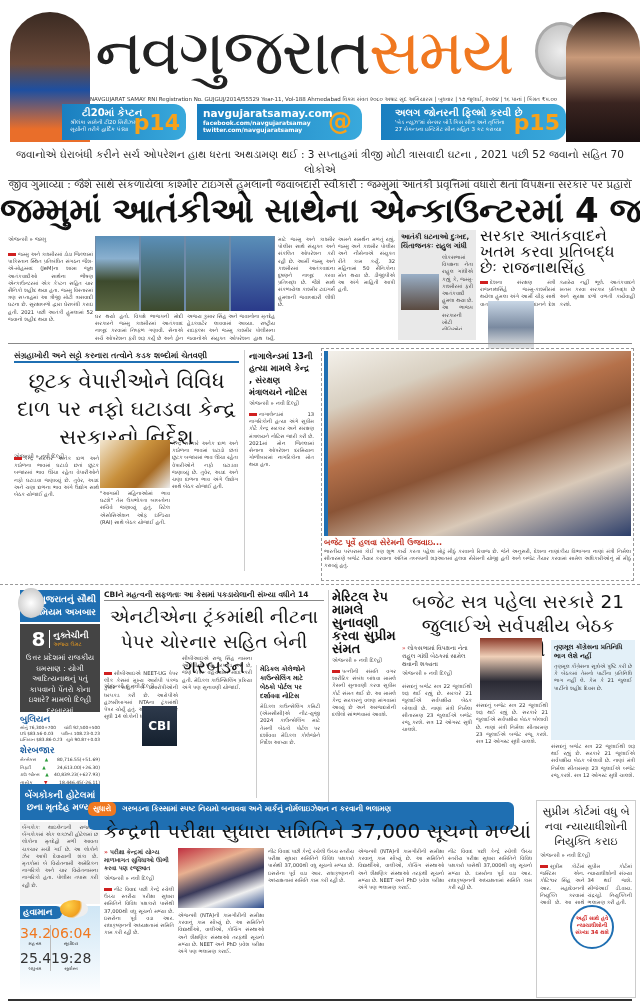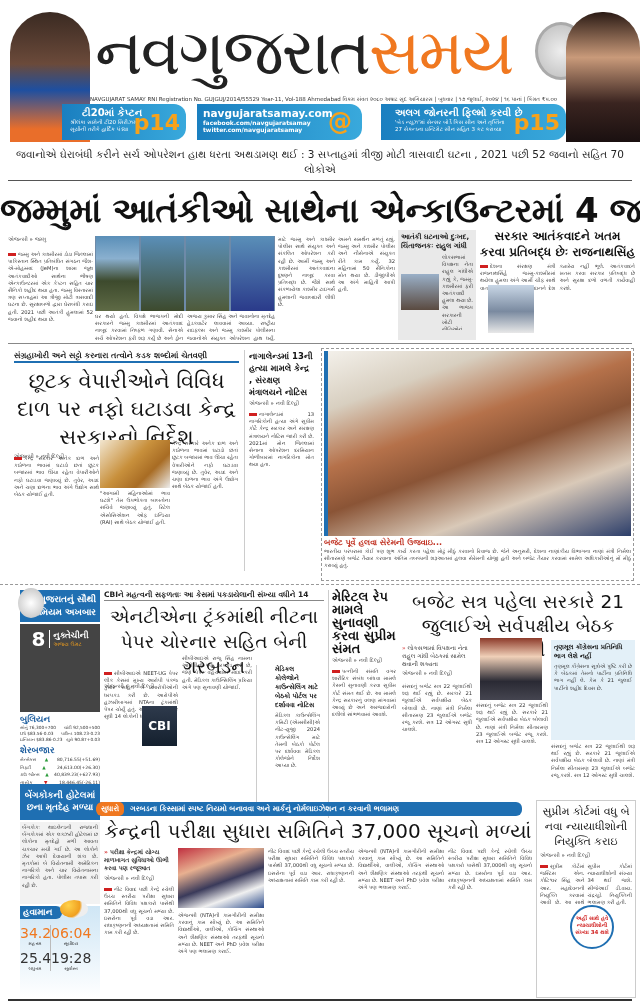--- a/index.html
+++ b/index.html
@@ -64,20 +64,21 @@
   <div class="promo-at">@</div>
 </div>
 <div class="abs promo" style="left:381px;width:185px;border-radius:0 12px 12px 0">
   <div class="big" style="padding-left:14px">અલગ જોનરની ફિલ્મો કરવી છે</div>
   <div class="small" style="padding-left:14px;width:130px">'બેડ ન્યૂઝ'માં સેન્સર બોર્ડે કિસ સીન અને તૃપ્તિના 27 સેકન્ડના ઇન્ટિમેટ સીન સહિત 3 કટ કરાવ્યા</div>
   <div class="pg">p15</div>
 </div>
 
 <div class="abs kicker">
   <div>જવાનોએ ઘેરાબંધી કરીને સર્ચ ઓપરેશન હાથ ધરતા અથડામણ થઈ : 3 સપ્તાહમાં ત્રીજી મોટી ત્રાસવાદી ઘટના , 2021 પછી 52 જવાનો સહિત 70 લોકોએ</div>
+  <div>જીવ ગુમાવ્યા : જૈશે સાથે સંકળાયેલા કાશ્મીર ટાઇગર્સે હુમલાની જવાબદારી સ્વીકારી : જમ્મુમાં આતંકી પ્રવૃત્તિમાં વધારો થતાં વિપક્ષના સરકાર પર પ્રહારો</div>
 </div>
 <div class="abs rule" style="left:8px;top:180px;width:624px"></div>
 
 <div class="abs headline-main">જમ્મુમાં આતંકીઓ સાથેના એન્કાઉન્ટરમાં 4 જવાન શહીદ</div>
 
 <div class="abs" style="left:8px;top:236px;width:85px">
   <div class="byline">એજન્સી » જમ્મુ</div>
   <div class="col" style="margin-top:8px;height:85px"><span class="redbar"></span><span>જમ્મુ અને કાશ્મીરમાં ડોડા જિલ્લામાં પાકિસ્તાન સ્થિત પ્રતિબંધિત સંગઠન જૈશ-એ-મોહમ્મદ (JeM)ના શાખા જૂથ આતંકવાદીઓ સાથેના ભીષણ એન્કાઉન્ટરમાં એક કેપ્ટન સહિત ચાર સૈનિકો શહીદ થયા હતા. જમ્મુ વિસ્તારમાં ત્રણ સપ્તાહમાં આ ત્રીજી મોટી ત્રાસવાદી ઘટના છે. સુરક્ષાબળો દ્વારા ઘેરાબંધી કરાઇ હતી. 2021 પછી આતંકી હુમલામાં 52 જવાનો શહીદ થયા છે.</span></div>
 </div>
 <div class="abs photo" style="left:95px;top:236px;width:180px;height:75px;background:#6e8aa8">
@@ -93,21 +94,21 @@
 
 <div class="abs greybox" style="left:398px;top:230px;width:78px;height:110px;padding:3px">
   <div class="sidehead" style="font-size:7px;line-height:9px">આતંકી ઘટનાઓ દુઃખદ, ચિંતાજનકઃ રાહુલ ગાંધી</div>
   <div style="position:relative;margin-top:3px">
     <div style="float:left;width:38px;height:36px;margin:20px 3px 2px 0;background:linear-gradient(180deg,#9ab0c8,#5a4a40)"></div>
     <div class="col" style="height:76px">લોકસભામાં વિપક્ષના નેતા રાહુલ ગાંધીએ કહ્યું કે, જમ્મુ-કાશ્મીરમાં ફરી આતંકવાદી હુમલા થયા છે. આ ભાજપ સરકારની ખોટી નીતિઓનું પરિણામ છે. દેશ સરકાર પાસે કડક કાર્યવાહીની અપેક્ષા રાખે છે.</div>
   </div>
 </div>
 
 <div class="abs" style="left:480px;top:228px;width:155px">
-  <div class="sidehead" style="font-size:12px;line-height:16px;text-align:center;font-weight:bold">સરકાર આતંકવાદને ખતમ કરવા પ્રતિબદ્ધ છેઃ રાજનાથસિંહ</div>
+  <div class="sidehead" style="font-size:16px;line-height:16px;font-weight:normal">સરકાર આતંકવાદને ખતમ કરવા પ્રતિબદ્ધ છેઃ રાજનાથસિંહ</div>
   <div style="position:relative;margin-top:3px">
     <div style="position:absolute;left:8px;top:22px;width:46px;height:48px;background:linear-gradient(180deg,#c9d7e6,#7a8aa0 55%,#e8e8e8)"></div>
     <div class="col" style="height:72px;column-count:2;column-gap:4px"><span class="redbar"></span><span>દેશના સંરક્ષણ મંત્રી રાજનાથસિંહે જમ્મુ-કાશ્મીરમાં થયેલા હુમલા અંગે આર્મી ચીફ સાથે વાત કરી. સૈનિકોના બલિદાનને દેશ ક્યારેય નહીં ભૂલે. આતંકવાદને ખતમ કરવા સરકાર પ્રતિબદ્ધ છે અને સુરક્ષા દળો વળતી કાર્યવાહી કરશે.</span></div>
   </div>
 </div>
 
 <div class="abs rule" style="left:8px;top:343px;width:624px;background:#888"></div>
 
 <div class="abs" style="left:14px;top:350px;width:225px">
   <div class="section-h" style="font-size:8px;line-height:11px;border-bottom:2px solid #1f6fb2;text-decoration:none">સંગ્રહાખોરી અને સટ્ટો કરનારા તત્વોને કડક શબ્દોમાં ચેતવણી</div>
@@ -139,20 +140,21 @@
 </div>
 <div class="abs" style="left:18px;top:588px;width:26px;height:30px;border-radius:50%;background:radial-gradient(circle,#fff,#bbb)"></div>
 <div class="abs darkbox" style="left:20px;top:624px;width:80px;height:88px;padding:3px">
   <div style="display:flex;align-items:center;gap:4px;justify-content:center">
     <div style="font-size:20px;font-weight:bold">8</div>
     <div style="border-left:1px solid #fff;padding-left:3px;text-align:left">
       <div style="font-size:8.5px;font-weight:bold">નુક્તેચીની</div>
       <div style="font-size:5.5px;color:#f7a21b">અજય ઉમટ</div>
     </div>
   </div>
+  <div style="font-size:7.5px;line-height:10.5px;margin-top:2px">ઉત્તર પ્રદેશમાં રાજકીય ઘમસાણ : યોગી આદિત્યનાથનું પતું કાપવાનો પેંતરો કોના ઇશારે? મામલો દિલ્હી દરબારમાં</div>
 </div>
 
 <div class="abs" style="left:20px;top:714px;width:80px">
   <div style="font-size:9px;font-weight:bold;color:#1f5f9f">બુલિયન</div>
   <div style="font-size:4.3px;line-height:6px;color:#333">
     <div style="display:flex;justify-content:space-between">
         <span>સોનું 76,300+700</span>
         <span>ચાંદી 92,500+500</span>
       </div>
     <div style="display:flex;justify-content:space-between">
@@ -214,21 +216,21 @@
 
 <div class="abs" style="left:104px;top:590px;width:220px">
   <div class="section-h" style="font-size:7.5px;line-height:10px;text-decoration:none;border-bottom:1px solid #888">CBIને મહત્વની સફળતાઃ આ કેસમાં પકડાયેલાની સંખ્યા વધીને 14</div>
   <div style="font-size:18.5px;line-height:25px;text-align:center;margin-top:3px">એનટીએના ટ્રંકમાંથી નીટના પેપર ચોરનાર સહિત બેની ગરબડન</div>
   <div class="byline" style="margin-top:4px">એજન્સી » નવી દિલ્હી</div>
 </div>
 <div class="abs col" style="left:104px;top:670px;width:74px;height:128px"><span class="redbar"></span><span>સીબીઆઇએ NEET-UG પેપર લીક કેસમાં મુખ્ય આરોપી પંકજ કુમાર સહિત બે આરોપીઓની ધરપકડ કરી છે. આરોપીએ હઝારીબાગમાં NTAના ટ્રંકમાંથી પેપર ચોર્યું હતું. આ કેસમાં અત્યાર સુધી 14 લોકોની ધરપકડ થઈ છે.</span></div>
 <div class="abs cbi" style="left:142px;top:706px;width:35px;height:40px;font-size:12px;line-height:40px">CBI</div>
 <div class="abs col" style="left:182px;top:655px;width:70px;height:143px">સીબીઆઇએ રાજુ સિંહ નામના આરોપીની પણ ધરપકડ કરી છે, જેણે પેપર વહેંચવામાં મદદ કરી હતી. મેડિકલ કાઉન્સિલિંગ પ્રક્રિયા અંગે પણ સુનાવણી યોજાઈ.</div>
 
-<div class="abs" style="left:256px;top:665px;width:64px;border-left:1px solid #ccc;padding-left:18px">
+<div class="abs" style="left:256px;top:665px;width:64px;border-left:1px solid #ccc;padding-left:3px">
   <div class="sidehead" style="font-size:6.5px;line-height:9px">મેડિકલ કોલેજોને કાઉન્સેલિંગ માટે બેઠકો પોર્ટલ પર દર્શાવવા નોટિસ</div>
   <div class="col" style="margin-top:2px;height:95px">મેડિકલ કાઉન્સેલિંગ કમિટી (એમસીસી)એ નીટ-યુજી 2024 કાઉન્સેલિંગ માટે તેમની બેઠકો પોર્ટલ પર દર્શાવવા મેડિકલ કોલેજોને નિર્દેશ આપ્યા છે.</div>
 </div>
 
 <div class="abs" style="left:328px;top:590px;width:68px;border-left:1px solid #ccc;padding-left:3px">
   <div style="font-size:13px;line-height:13px;font-weight:bold">મેરિટલ રેપ મામલે સુનાવણી કરવા સુપ્રીમ સંમત</div>
   <div class="byline" style="margin-top:2px">એજન્સી » નવી દિલ્હી</div>
   <div class="col" style="margin-top:4px;height:150px"><span class="redbar"></span><span>પત્નીની સંમતિ વગર શારીરિક સંબંધ બાંધવા મામલે કેસની સુનાવણી કરવા સુપ્રીમ કોર્ટ સંમત થઈ છે. આ મામલે કેન્દ્ર સરકારનું વલણ માંગવામાં આવ્યું છે અને અરજદારોની દલીલો સાંભળવામાં આવશે.</span></div>
 </div>
 
@@ -241,24 +243,24 @@
   <div class="col" style="margin-top:6px;height:112px">સંસદનું બજેટ સત્ર 22 જુલાઈથી શરૂ થઈ રહ્યું છે. સરકારે 21 જુલાઈએ સર્વપક્ષીય બેઠક બોલાવી છે. નાણાં મંત્રી નિર્મલા સીતારમણ 23 જુલાઈએ બજેટ રજૂ કરશે. સત્ર 12 ઓગસ્ટ સુધી ચાલશે.</div>
 </div>
 <div class="abs" style="left:480px;top:638px;width:62px;height:62px;background:linear-gradient(180deg,#8c3a2a 0%,#f0d0b8 30%,#2a2a34 70%,#454550)"></div>
 <div class="abs col" style="left:476px;top:702px;width:72px;height:96px">સંસદનું બજેટ સત્ર 22 જુલાઈથી શરૂ થઈ રહ્યું છે. સરકારે 21 જુલાઈએ સર્વપક્ષીય બેઠક બોલાવી છે. નાણાં મંત્રી નિર્મલા સીતારમણ 23 જુલાઈએ બજેટ રજૂ કરશે. સત્ર 12 ઓગસ્ટ સુધી ચાલશે.</div>
 <div class="abs" style="left:551px;top:640px;width:84px;height:100px;background:#e3f0f8;padding:3px">
   <div class="sidehead" style="font-size:6.5px;line-height:9px">તૃણમૂલ કૉંગ્રેસના પ્રતિનિધિ ભાગ લેશે નહીં</div>
   <div class="col" style="margin-top:2px;height:68px">તૃણમૂલ કોંગ્રેસના સૂત્રોએ પુષ્ટિ કરી છે કે બેઠકમાં તેમનો પાર્ટીના પ્રતિનિધિ ભાગ નહીં લે. કેમ કે 21 જુલાઈ પાર્ટીનો શહીદ દિવસ છે.</div>
 </div>
 <div class="abs col" style="left:551px;top:743px;width:84px;height:55px">સંસદનું બજેટ સત્ર 22 જુલાઈથી શરૂ થઈ રહ્યું છે. સરકારે 21 જુલાઈએ સર્વપક્ષીય બેઠક બોલાવી છે. નાણાં મંત્રી નિર્મલા સીતારમણ 23 જુલાઈએ બજેટ રજૂ કરશે. સત્ર 12 ઓગસ્ટ સુધી ચાલશે.</div>
 
-<div class="abs tagbar" style="left:96px;top:802px;width:426px;height:14px">
+<div class="abs tagbar" style="left:88px;top:802px;width:426px;height:28px">
   <span class="tag">સુધારો</span><span>ગરબડના કિસ્સામાં સ્પષ્ટ નિયમો બનાવવા અને માર્કનું નોર્મલાઇઝેશન ન કરવાની ભલામણ</span>
 </div>
-<div class="abs" style="left:104px;top:818px;width:428px;font-size:20px;line-height:26px;white-space:nowrap;text-align:center">કેન્દ્રની પરીક્ષા સુધારા સમિતિને 37,000 સૂચનો મળ્યાં</div>
+<div class="abs" style="left:104px;top:818px;width:428px;font-size:20px;line-height:26px;white-space:nowrap;text-align:left">કેન્દ્રની પરીક્ષા સુધારા સમિતિને 37,000 સૂચનો મળ્યાં</div>
 <div class="abs" style="left:104px;top:848px;width:70px">
   <div style="font-size:6px;line-height:8px;font-weight:bold;color:#333"><span style="color:#d02020">» </span><span>પરીક્ષા કેન્દ્રમાં યોગ્ય માળખાગત સુવિધાઓ ઊભી કરવા પણ રજૂઆત</span></div>
   <div class="byline" style="margin-top:3px">એજન્સી » નવી દિલ્હી</div>
   <div class="col" style="margin-top:4px;height:100px"><span class="redbar"></span><span>નીટ વિવાદ પછી કેન્દ્રે રચેલી ઉચ્ચ સ્તરીય પરીક્ષા સુધારા સમિતિને વિવિધ પક્ષકારો પાસેથી 37,000થી વધુ સૂચનો મળ્યા છે. ઇસરોના પૂર્વ વડા આર. રાધાકૃષ્ણનની અધ્યક્ષતામાં સમિતિ કામ કરી રહી છે.</span></div>
 </div>
 <div class="abs" style="left:178px;top:848px;width:86px;height:60px;background:linear-gradient(160deg,#c03040 0%,#e8b090 30%,#3a3a5a 55%,#f0f0f0 75%,#2a4a8a)"></div>
 <div class="abs col" style="left:178px;top:912px;width:86px;height:86px">એજન્સી (NTA)ની કામગીરીની સમીક્ષા કરવાનું કામ સોંપ્યું છે. આ સમિતિને વિદ્યાર્થીઓ, વાલીઓ, કોચિંગ સંસ્થાઓ અને શૈક્ષણિક સંસ્થાઓ તરફથી સૂચનો મળ્યા છે. NEET અને PhD પ્રવેશ પરીક્ષા અંગે પણ ભલામણ કરાઈ.</div>
 <div class="abs col" style="left:268px;top:848px;width:86px;height:150px">નીટ વિવાદ પછી કેન્દ્રે રચેલી ઉચ્ચ સ્તરીય પરીક્ષા સુધારા સમિતિને વિવિધ પક્ષકારો પાસેથી 37,000થી વધુ સૂચનો મળ્યા છે. ઇસરોના પૂર્વ વડા આર. રાધાકૃષ્ણનની અધ્યક્ષતામાં સમિતિ કામ કરી રહી છે.</div>
 <div class="abs col" style="left:358px;top:848px;width:86px;height:150px">એજન્સી (NTA)ની કામગીરીની સમીક્ષા કરવાનું કામ સોંપ્યું છે. આ સમિતિને વિદ્યાર્થીઓ, વાલીઓ, કોચિંગ સંસ્થાઓ અને શૈક્ષણિક સંસ્થાઓ તરફથી સૂચનો મળ્યા છે. NEET અને PhD પ્રવેશ પરીક્ષા અંગે પણ ભલામણ કરાઈ.</div>
 <div class="abs col" style="left:448px;top:848px;width:84px;height:150px">નીટ વિવાદ પછી કેન્દ્રે રચેલી ઉચ્ચ સ્તરીય પરીક્ષા સુધારા સમિતિને વિવિધ પક્ષકારો પાસેથી 37,000થી વધુ સૂચનો મળ્યા છે. ઇસરોના પૂર્વ વડા આર. રાધાકૃષ્ણનની અધ્યક્ષતામાં સમિતિ કામ કરી રહી છે.</div>

